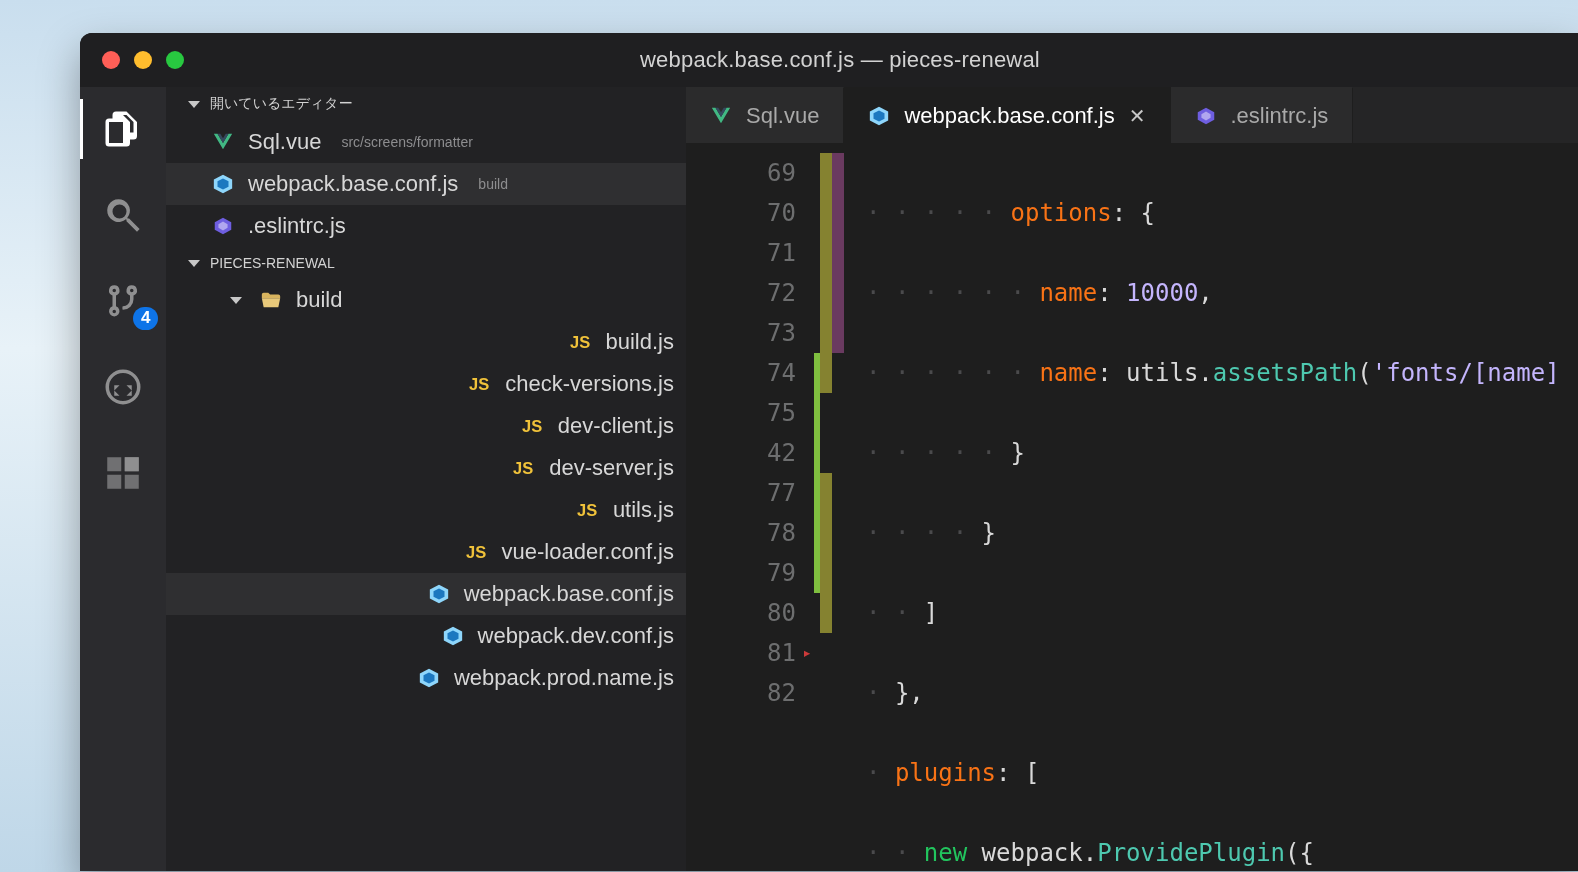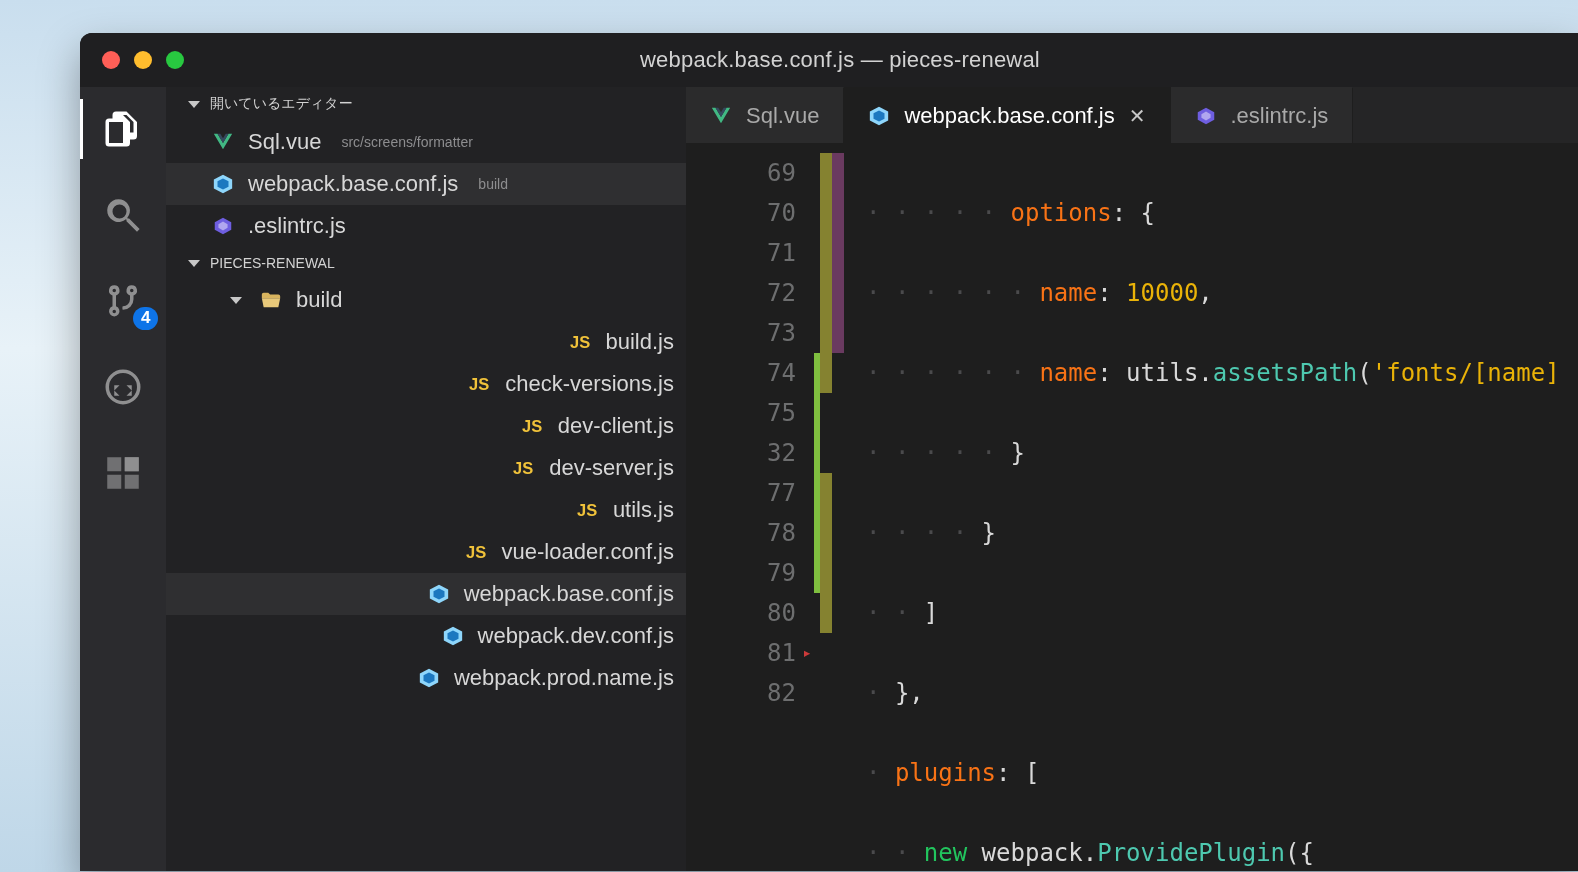--- a/index.html
+++ b/index.html
@@ -227,21 +227,21 @@
     color: #d9d9d9;
     white-space: pre;
   }
   .line { height: 40px; }
   .tok-prop { color: #f97316; }
   .tok-punc { color: #d9d9d9; }
   .tok-ident { color: #d9d9d9; }
   .tok-func { color: #4ec9b0; }
   .tok-new { color: #22c55e; }
   .ghost { color: #4a4a4c; }
-  .orange { color: #eab308; }
+  .orange { color: #c4b5fd; }
 
 </style>
 </head>
 <body>
 
 <div class="window">
   <div class="titlebar">
     <div class="traffic">
       <div class="dot red"></div>
       <div class="dot yellow"></div>
@@ -448,21 +448,21 @@
 
       <div class="codearea">
         <div class="gutter">
           <div class="ln">69</div>
           <div class="ln">70</div>
           <div class="ln">71</div>
           <div class="ln">72</div>
           <div class="ln">73</div>
           <div class="ln">74</div>
           <div class="ln">75</div>
-          <div class="ln">32</div>
+          <div class="ln">42</div>
           <div class="ln">77</div>
           <div class="ln">78</div>
           <div class="ln">79</div>
           <div class="ln">80</div>
           <div class="ln">81</div>
           <div class="ln">82</div>
           <span class="marker" style="top:490px">▸</span>
         </div>
 
         <div class="changebar">

